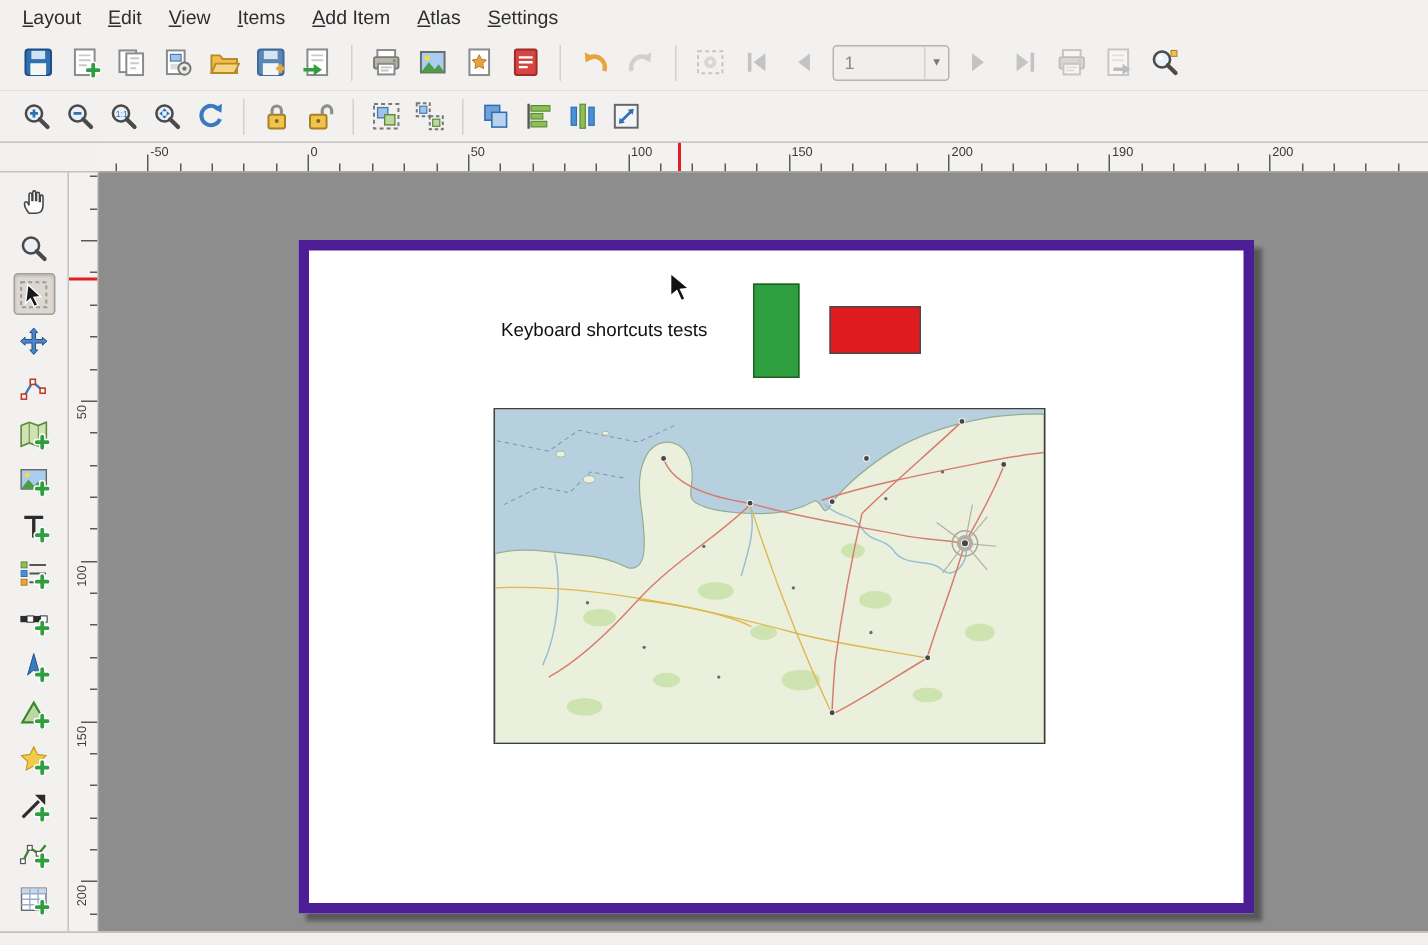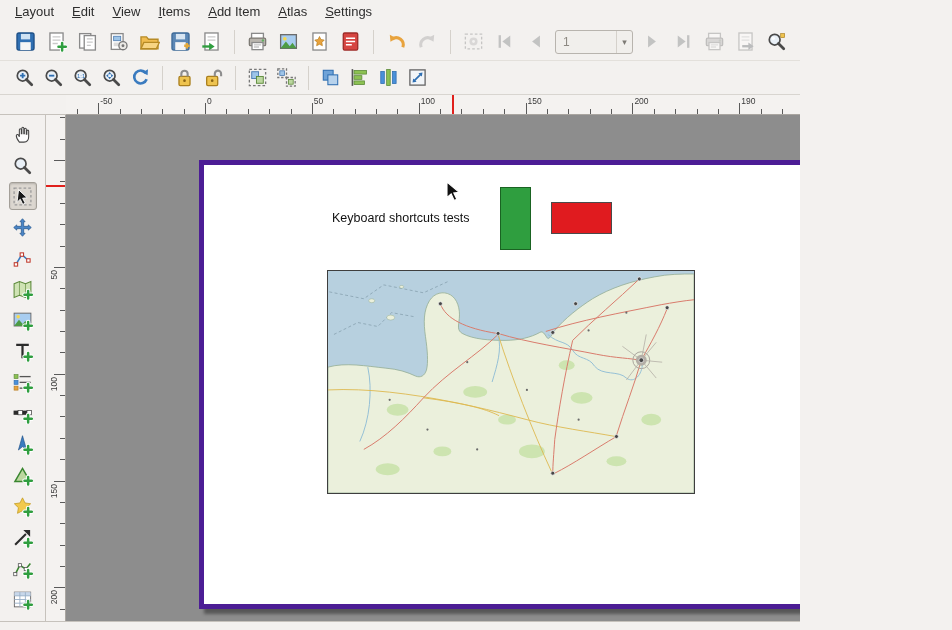--- a/index.html
+++ b/index.html
@@ -1,18 +1,18 @@
 <!DOCTYPE html>
 <html><head>
 <meta charset="utf-8">
 <style>
 *{margin:0;padding:0;box-sizing:border-box}
 html,body{width:952px;height:630px;overflow:hidden}
 body{font-family:"Liberation Sans","DejaVu Sans",sans-serif;background:#f3f1ef}
-.app{width:800px;height:630px;display:flex;flex-direction:column;background:#f3f1ef}
+.app{width:952px;height:630px;display:flex;flex-direction:column;background:#f3f1ef}
 .menubar{height:23px;display:flex;align-items:center;padding-left:6px;font-size:13px;color:#2e2e2e;background:#f3f1ef}
 .mitem{padding:3px 9px;border-radius:2px;cursor:default;white-space:nowrap}
 .toolbar{display:flex;align-items:center;background:#f3f1ef}
 .tb1{height:38px;padding-left:10px;border-bottom:1px solid #e3e0db}
 .tb2{height:34px;padding-left:10px;border-bottom:1px solid #d8d5d0}
 .tbtn{width:29px;height:29px;display:flex;align-items:center;justify-content:center;border-radius:3px;margin:0 1px;flex:none}
 .tb2 .tbtn{width:27px;height:27px}
 .tbtn svg{pointer-events:none}
 .tbtn.disabled{opacity:.42;filter:grayscale(.9)}
 .tbtn.active{background:#dcd7d0;border:1px solid #a39f98;box-shadow:inset 0 1px 2px rgba(0,0,0,.18)}
@@ -30,21 +30,21 @@
 .hmarker{position:absolute;top:0;bottom:0;width:2px;background:#e0201c}
 .itembar{position:absolute;left:0;top:20px;bottom:9px;width:46px;background:#f3f1ef;border-right:1px solid #c6c2bc;display:flex;flex-direction:column;align-items:center;padding-top:5px;gap:3px;overflow:hidden}
 .itembar .tbtn{margin:0;width:28px;height:28px}
 .vruler{position:absolute;left:46px;top:20px;bottom:9px;width:20px;background:#f4f2f0;border-right:1px solid #a9a5a0;overflow:hidden}
 .vlab{position:absolute;left:3px;writing-mode:vertical-rl;transform:rotate(180deg);font-size:8.5px;color:#3a3a3a}
 .vtick{position:absolute;right:0;height:1px;width:5px;background:#5a5a5a}
 .vtick.major{width:11px}
 .vmarker{position:absolute;left:0;right:0;height:2px;background:#e0201c}
 .canvas{position:absolute;left:66px;top:20px;right:0;bottom:9px;background:#8d8d8d}
 .statusbar{position:absolute;left:0;right:0;bottom:0;height:9px;background:#f3f1ef;border-top:1px solid #c6c2bc}
-.page{position:absolute;left:133px;top:45px;width:637px;height:449px;background:#fff;border:5px solid #4c1d95;box-shadow:5px 5px 3px rgba(0,0,0,.38)}
+.page{position:absolute;left:133px;top:45px;width:637px;height:449px;background:#fff;border:7px solid #4c1d95;box-shadow:5px 5px 3px rgba(0,0,0,.38)}
 .label-item{position:absolute;left:128px;top:46px;font-size:12.5px;color:#111;white-space:nowrap}
 .rect-item{position:absolute}
 .rect-item.green{left:296px;top:22px;width:31px;height:63px}
 .rect-item.red{left:347px;top:37px;width:61px;height:32px}
 .map-item{position:absolute;left:123px;top:105px;width:368px;height:224px;border:1px solid #3e3e3e}
 .map-item svg{display:block;width:100%;height:100%}
 .cursor{position:absolute;left:379px;top:66px;width:16px;height:22px;pointer-events:none}
 </style>
 </head>
 <body>

